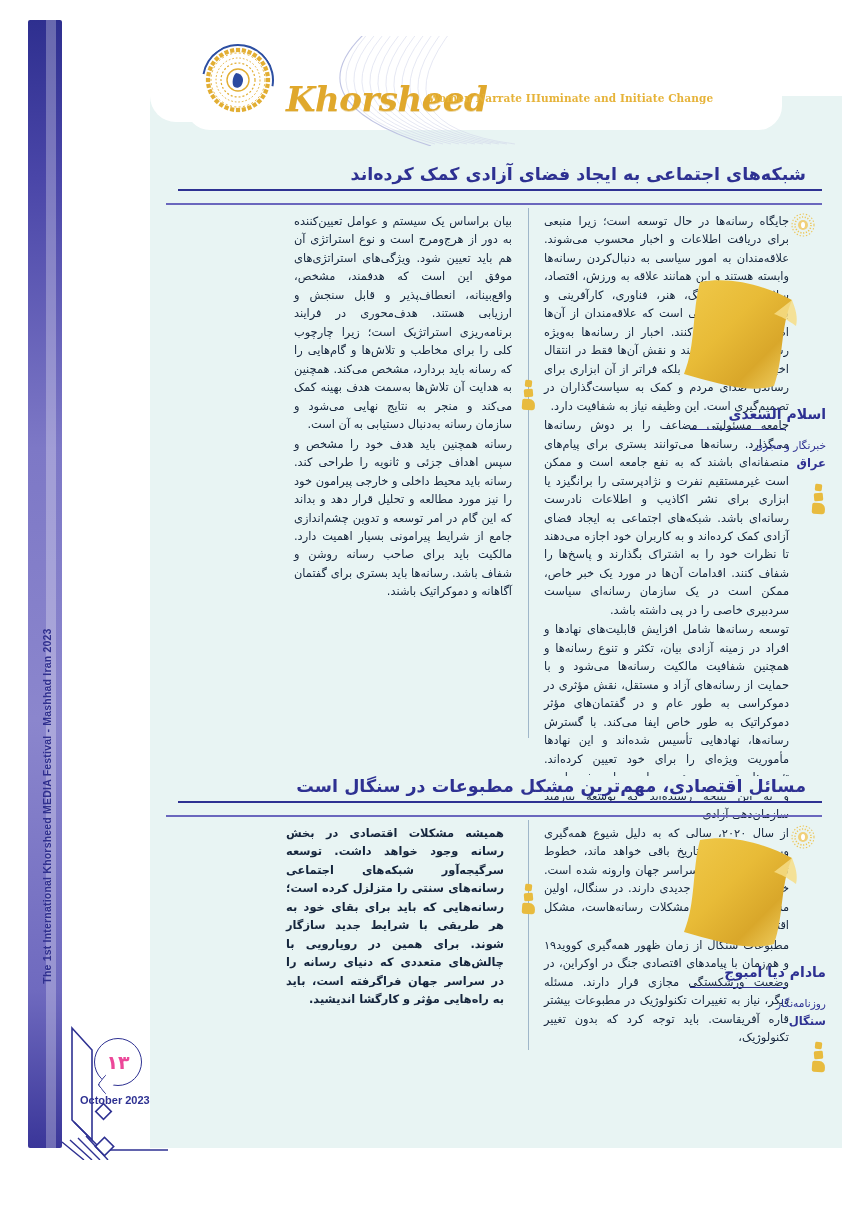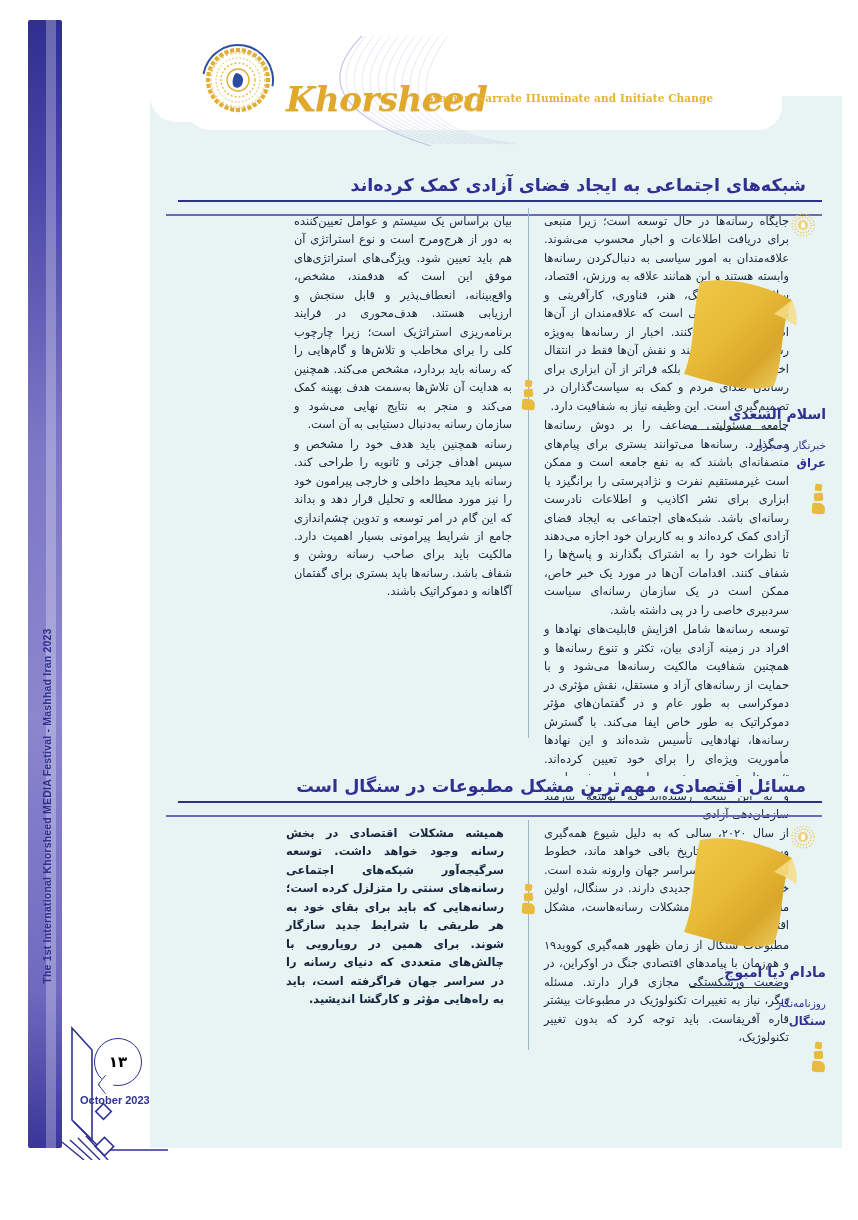--- a/index.html
+++ b/index.html
@@ -298,23 +298,23 @@
   
   .badge-wrap { position: absolute; left: 58px; top: 1010px; width: 120px; height: 150px; }
   .page-num {
     position: absolute;
     left: 36px;
     top: 28px;
     width: 46px;
     height: 46px;
     border: 1.8px solid #2e3192;
     border-radius: 50%;
-    color: #000000;
+    color: #ec4899;
     font-family: "DejaVu Sans", sans-serif;
-    font-size: 15px;
+    font-size: 19px;
     font-weight: bold;
     display: flex;
     align-items: center;
     justify-content: center;
     background: #ffffff;
   }
   .page-num::after {
     content: "";
     position: absolute;
     left: 4px;
@@ -433,21 +433,21 @@
         <circle r="17" fill="none" stroke="#e2ae33" stroke-width="1.2" stroke-dasharray="2 2"></circle>
         <circle r="11" fill="none" stroke="#e2ae33" stroke-width="1.4"></circle>
         <path d="M -2 -7 C 5 -6 7 0 3 6 C 0 9 -4 8 -5 5 C -6 1 -5 -4 -2 -7 Z" fill="#2b4aa0"></path>
       </g>
     </svg>
   </div>
 
   <div class="wordmark">Khorsheed</div>
   <div class="tagline">Women Narrate IIIuminate and Initiate Change</div>
 
-  <div class="section" style="top:169px;">
+  <div class="section" style="top:158px;">
     <div class="headline-row">
       <div class="headline-rule"></div>
       <div class="headline-text">شبکه‌های اجتماعی به ایجاد فضای آزادی کمک کرده‌اند</div>
     </div>
     <div class="headline-underline"></div>
   </div>
 
   <div class="article" style="top:208px; height:545px;">
 
     <div class="col" style="right:53px; top:4px; width:245px;">

